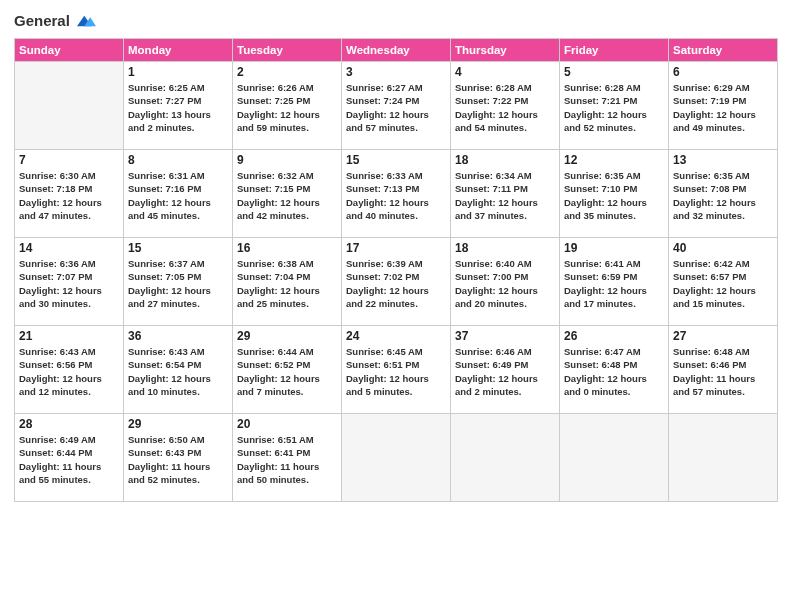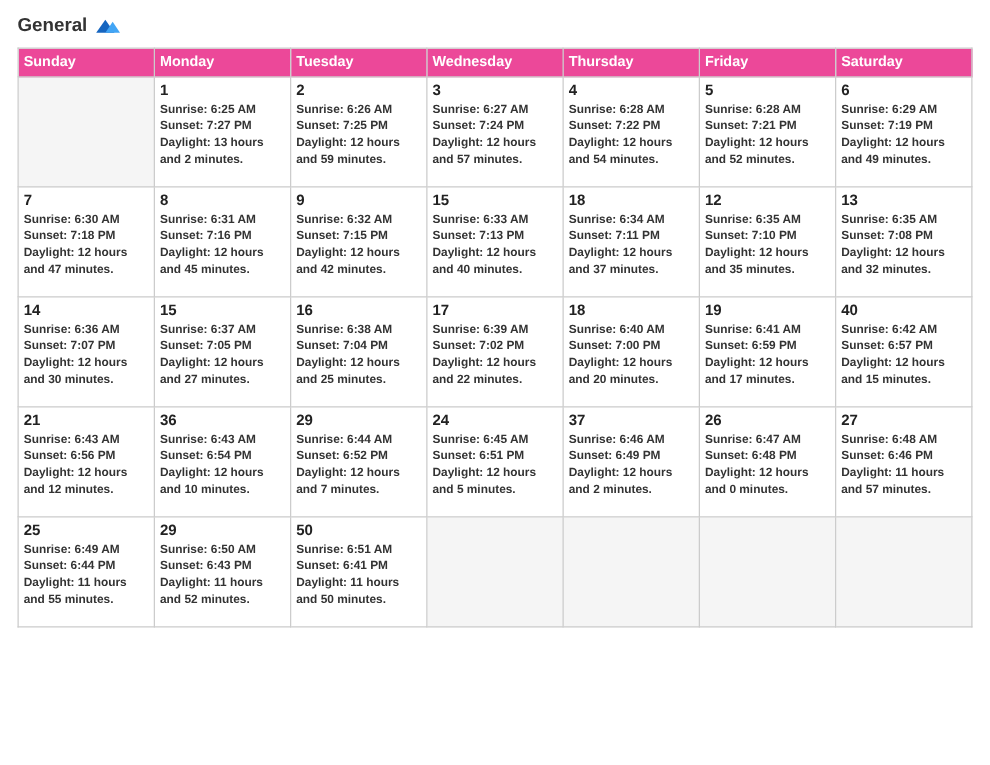--- a/index.html
+++ b/index.html
@@ -236,29 +236,29 @@
             <div class="day-num">26</div>
             <div class="day-info">Sunrise: 6:47 AM<br>Sunset: 6:48 PM<br>Daylight: 12 hours and 0 minutes.</div>
           </td>
           <td>
             <div class="day-num">27</div>
             <div class="day-info">Sunrise: 6:48 AM<br>Sunset: 6:46 PM<br>Daylight: 11 hours and 57 minutes.</div>
           </td>
         </tr>
         <tr>
           <td>
-            <div class="day-num">25</div>
+            <div class="day-num">28</div>
             <div class="day-info">Sunrise: 6:49 AM<br>Sunset: 6:44 PM<br>Daylight: 11 hours and 55 minutes.</div>
           </td>
           <td>
             <div class="day-num">29</div>
             <div class="day-info">Sunrise: 6:50 AM<br>Sunset: 6:43 PM<br>Daylight: 11 hours and 52 minutes.</div>
           </td>
           <td>
-            <div class="day-num">50</div>
+            <div class="day-num">20</div>
             <div class="day-info">Sunrise: 6:51 AM<br>Sunset: 6:41 PM<br>Daylight: 11 hours and 50 minutes.</div>
           </td>
           <td class="empty"></td>
           <td class="empty"></td>
           <td class="empty"></td>
           <td class="empty"></td>
         </tr>
       </tbody>
   </table>
 </div>

